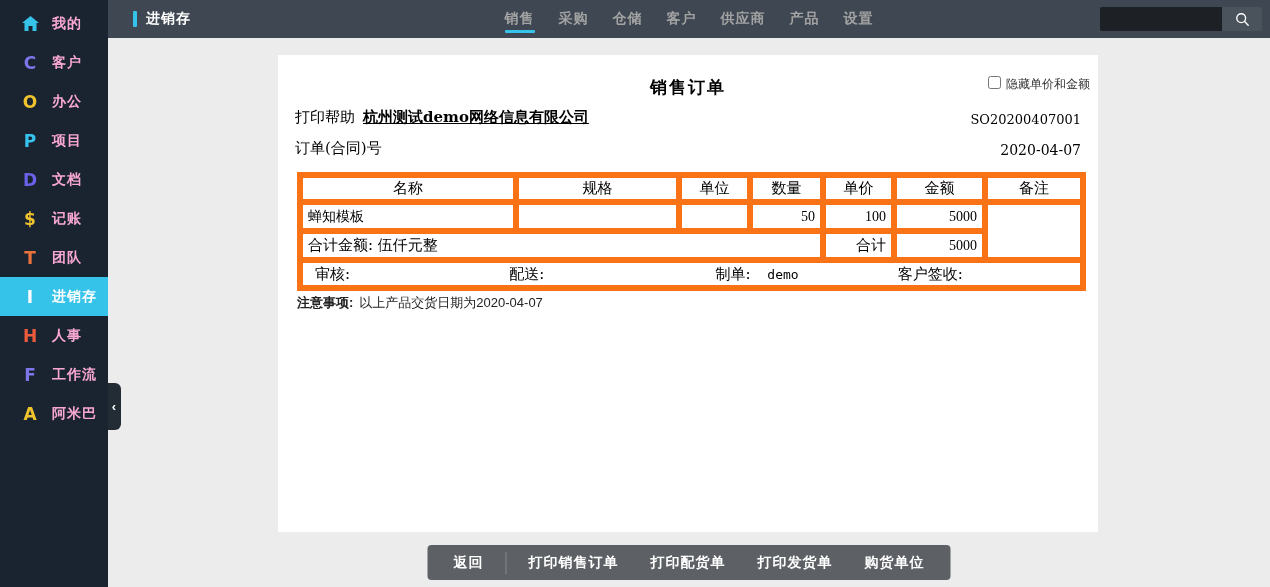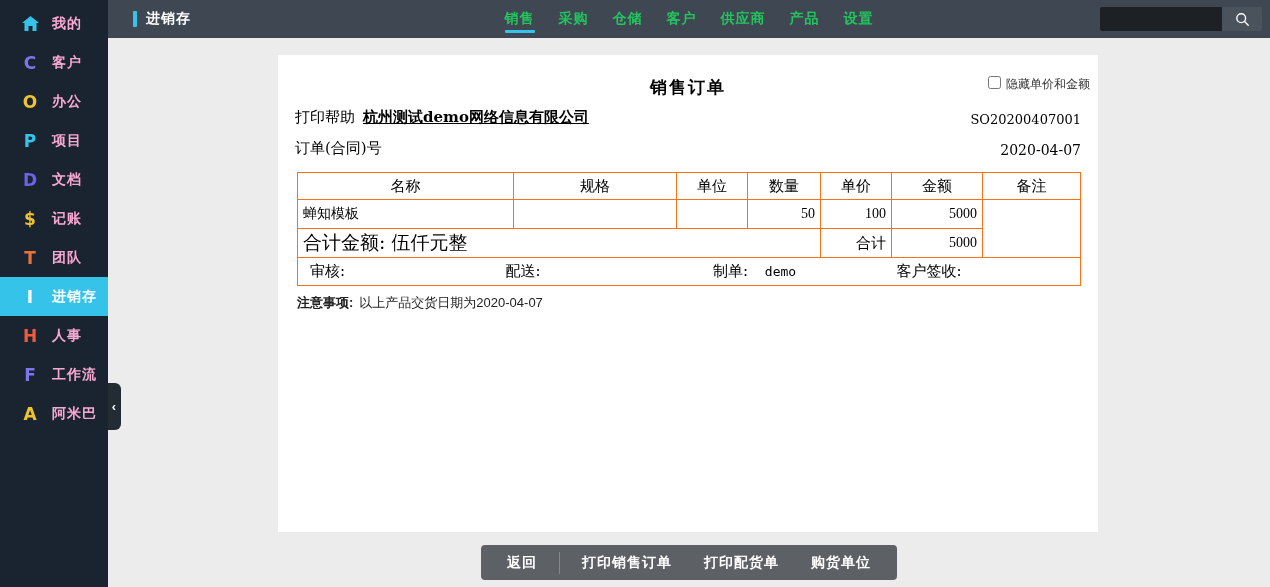--- a/index.html
+++ b/index.html
@@ -5,21 +5,21 @@
   * { margin:0; padding:0; box-sizing:border-box; }
   html,body { width:1270px; height:587px; overflow:hidden; font-family:"Liberation Sans", sans-serif; background:#ececec; }
   .stage { position:relative; width:1270px; height:587px; }
 
   
   .topbar { position:absolute; left:108px; top:0; width:1162px; height:38px; background:#3e4752; display:flex; align-items:center; }
   .app-title { display:flex; align-items:center; margin-left:25px; }
   .app-title .bar { width:4px; height:16px; background:#35c3ea; border-radius:1px; margin-right:9px; }
   .app-title .txt { color:#fff; font-size:14px; font-weight:bold; letter-spacing:1px; }
   .topnav { position:absolute; left:0; right:0; top:0; height:38px; display:flex; justify-content:center; align-items:center; gap:24px; pointer-events:none; }
-  .topnav .nav-item { pointer-events:auto; position:relative; color:#22c55e; font-size:14px; font-weight:bold; height:38px; line-height:36px; cursor:pointer; letter-spacing:1px;text-align:right; }
+  .topnav .nav-item { pointer-events:auto; position:relative; color:#a3a3a3; font-size:14px; font-weight:bold; height:38px; line-height:36px; cursor:pointer; letter-spacing:1px;text-align:right; }
   .topnav .nav-item.active::after { content:""; position:absolute; left:0; right:0; bottom:5px; height:3px; background:#35c3ea; border-radius:1px; }
   .searchbox { position:absolute; right:8px; top:7px; width:162px; height:24px; display:flex; }
   .searchbox input { width:122px; height:24px; background:#1d2126; border:none; outline:none; color:#ddd; padding:0 8px; font-size:12px; border-radius:2px 0 0 2px; }
   .searchbox .search-btn { width:40px; height:24px; background:#4a525b; border:none; display:flex; align-items:center; justify-content:center; cursor:pointer; border-radius:0 2px 2px 0; }
 
   
   .sidebar { position:absolute; left:0; top:0; width:108px; height:587px; background:#1a2430; padding-top:4px; z-index:5; }
   .sb-item { display:flex; align-items:center; height:39px; cursor:pointer; }
   .sb-icon { width:20px; margin-left:20px; text-align:center; font-size:17px; font-weight:bold; line-height:20px; font-family:"DejaVu Sans", sans-serif; }
   .sb-icon svg { display:block; margin:0 auto; }
@@ -36,25 +36,25 @@
   .hide-price input { width:13px; height:13px; }
   .doc-title { position:absolute; top:21px; left:0; right:0; text-align:center; font-size:17px; font-weight:bold; letter-spacing:2px; }
   .row-buyer { position:absolute; top:53px; left:17px; right:17px; display:flex; justify-content:space-between; align-items:flex-end; }
   .buyer-left { font-size:15px; }
   .buyer-name { font-weight:bold; text-decoration:underline; margin-left:8px; cursor:pointer; }
   .order-no { font-size:13px; }
   .row-contract { position:absolute; top:84px; left:17px; right:17px; display:flex; justify-content:space-between; align-items:flex-end; font-size:15px; }
   .order-date { font-size:14px; }
 
   table.doc { position:absolute; left:19px; top:117px; border-collapse:collapse; table-layout:fixed; width:783px; font-size:14px; }
-  table.doc th, table.doc td { border:1px solid #f97316; padding:0 5px; overflow:hidden; white-space:nowrap; }
+  table.doc th, table.doc td { border:6px solid #f97316; padding:0 5px; overflow:hidden; white-space:nowrap; }
   table.doc th { height:27px; font-weight:normal; font-size:15px; text-align:center; }
   table.doc td { height:29px; }
   td.num { text-align:right;font-family:Liberation Serif, serif; }
-  td.total-label { font-size:19px; }
+  td.total-label { font-size:15px; }
   td.total-word { text-align:right; font-size:15px; }
   tr.sign-row td { height:28px; padding:0; }
   .sign-flex { display:flex; width:100%; font-size:15px; }
   .sign-flex span { width:25%; padding-left:12px; }
   .sign-flex .mono-val { font-family:"DejaVu Sans Mono",monospace; font-size:13px; }
   .note-line { position:absolute; left:19px; top:239px; font-size:13px; font-family:"Liberation Sans",sans-serif; color:#222; }
   .note-line b { font-weight:bold; margin-right:6px; }
 
   
   .actionbar { position:absolute; left:50%; transform:translateX(-50%); top:507px; height:35px; background:#5d6165; border-radius:4px; display:flex; align-items:center; padding:0 10px; }
@@ -218,17 +218,18 @@
       <div class="note-line">
         <b>注意事项:</b><span>以上产品交货日期为2020-04-07</span>
       </div>
     </div>
 
     <div class="actionbar">
       <button class="abtn">返回</button>
       <span class="divider"></span>
       <button class="abtn">打印销售订单</button>
       <button class="abtn">打印配货单</button>
+      <button class="abtn">打印发货单</button>
       <button class="abtn">购货单位</button>
     </div>
   </div>
 
 </div>
 
 </body></html>

